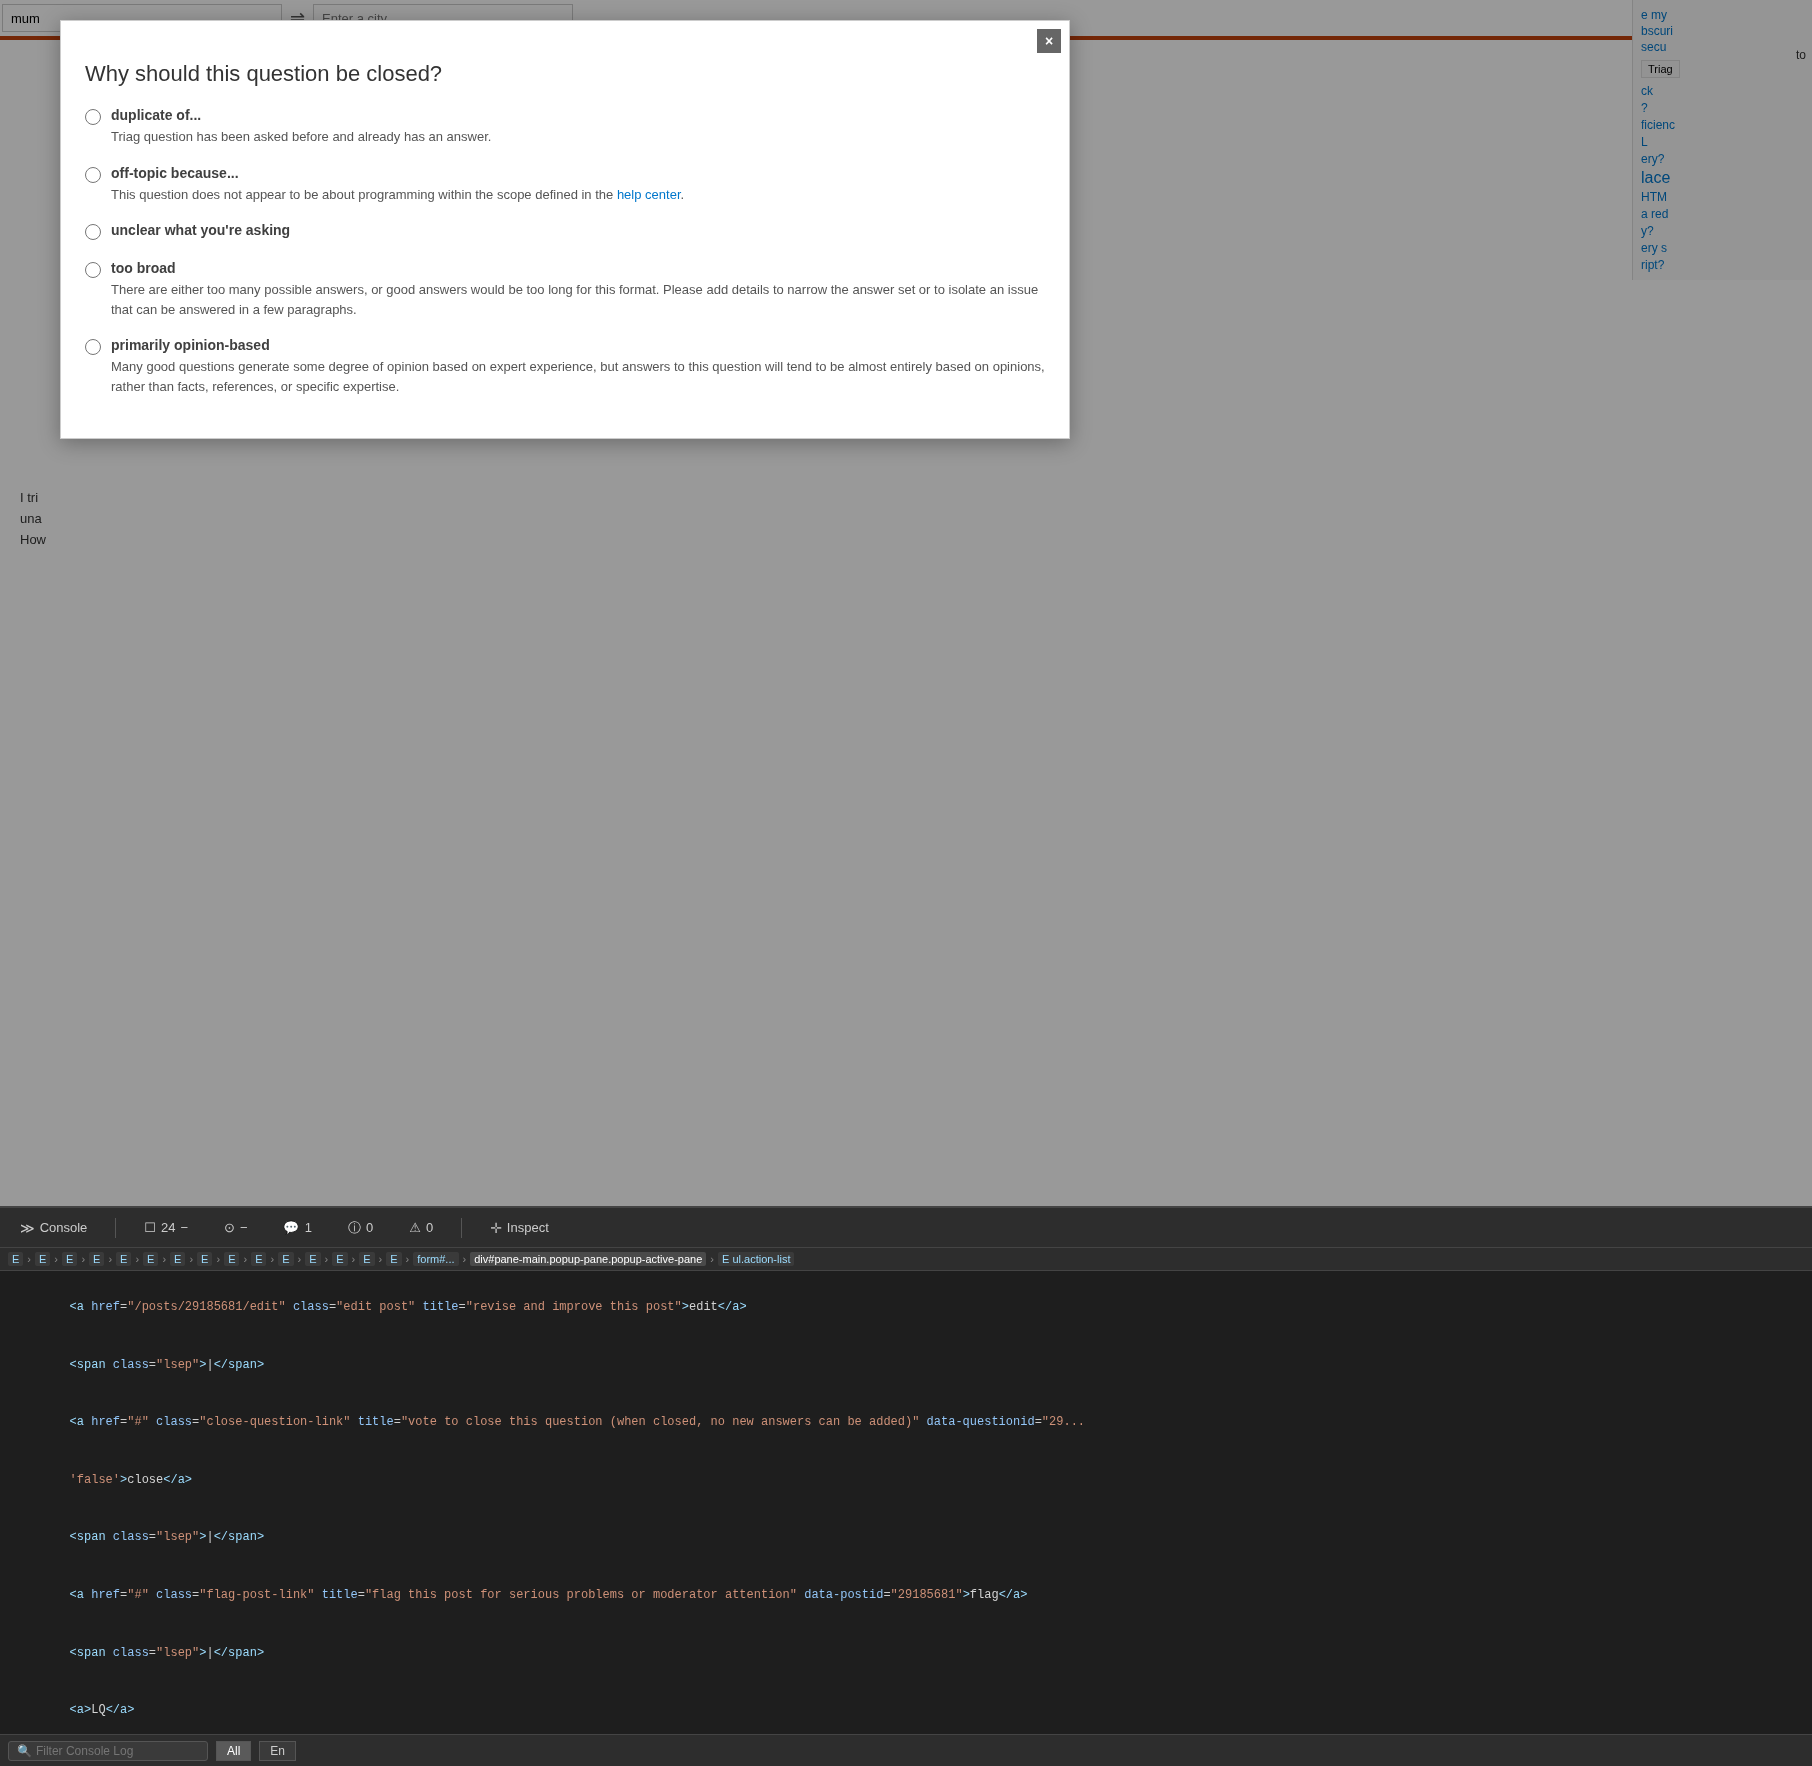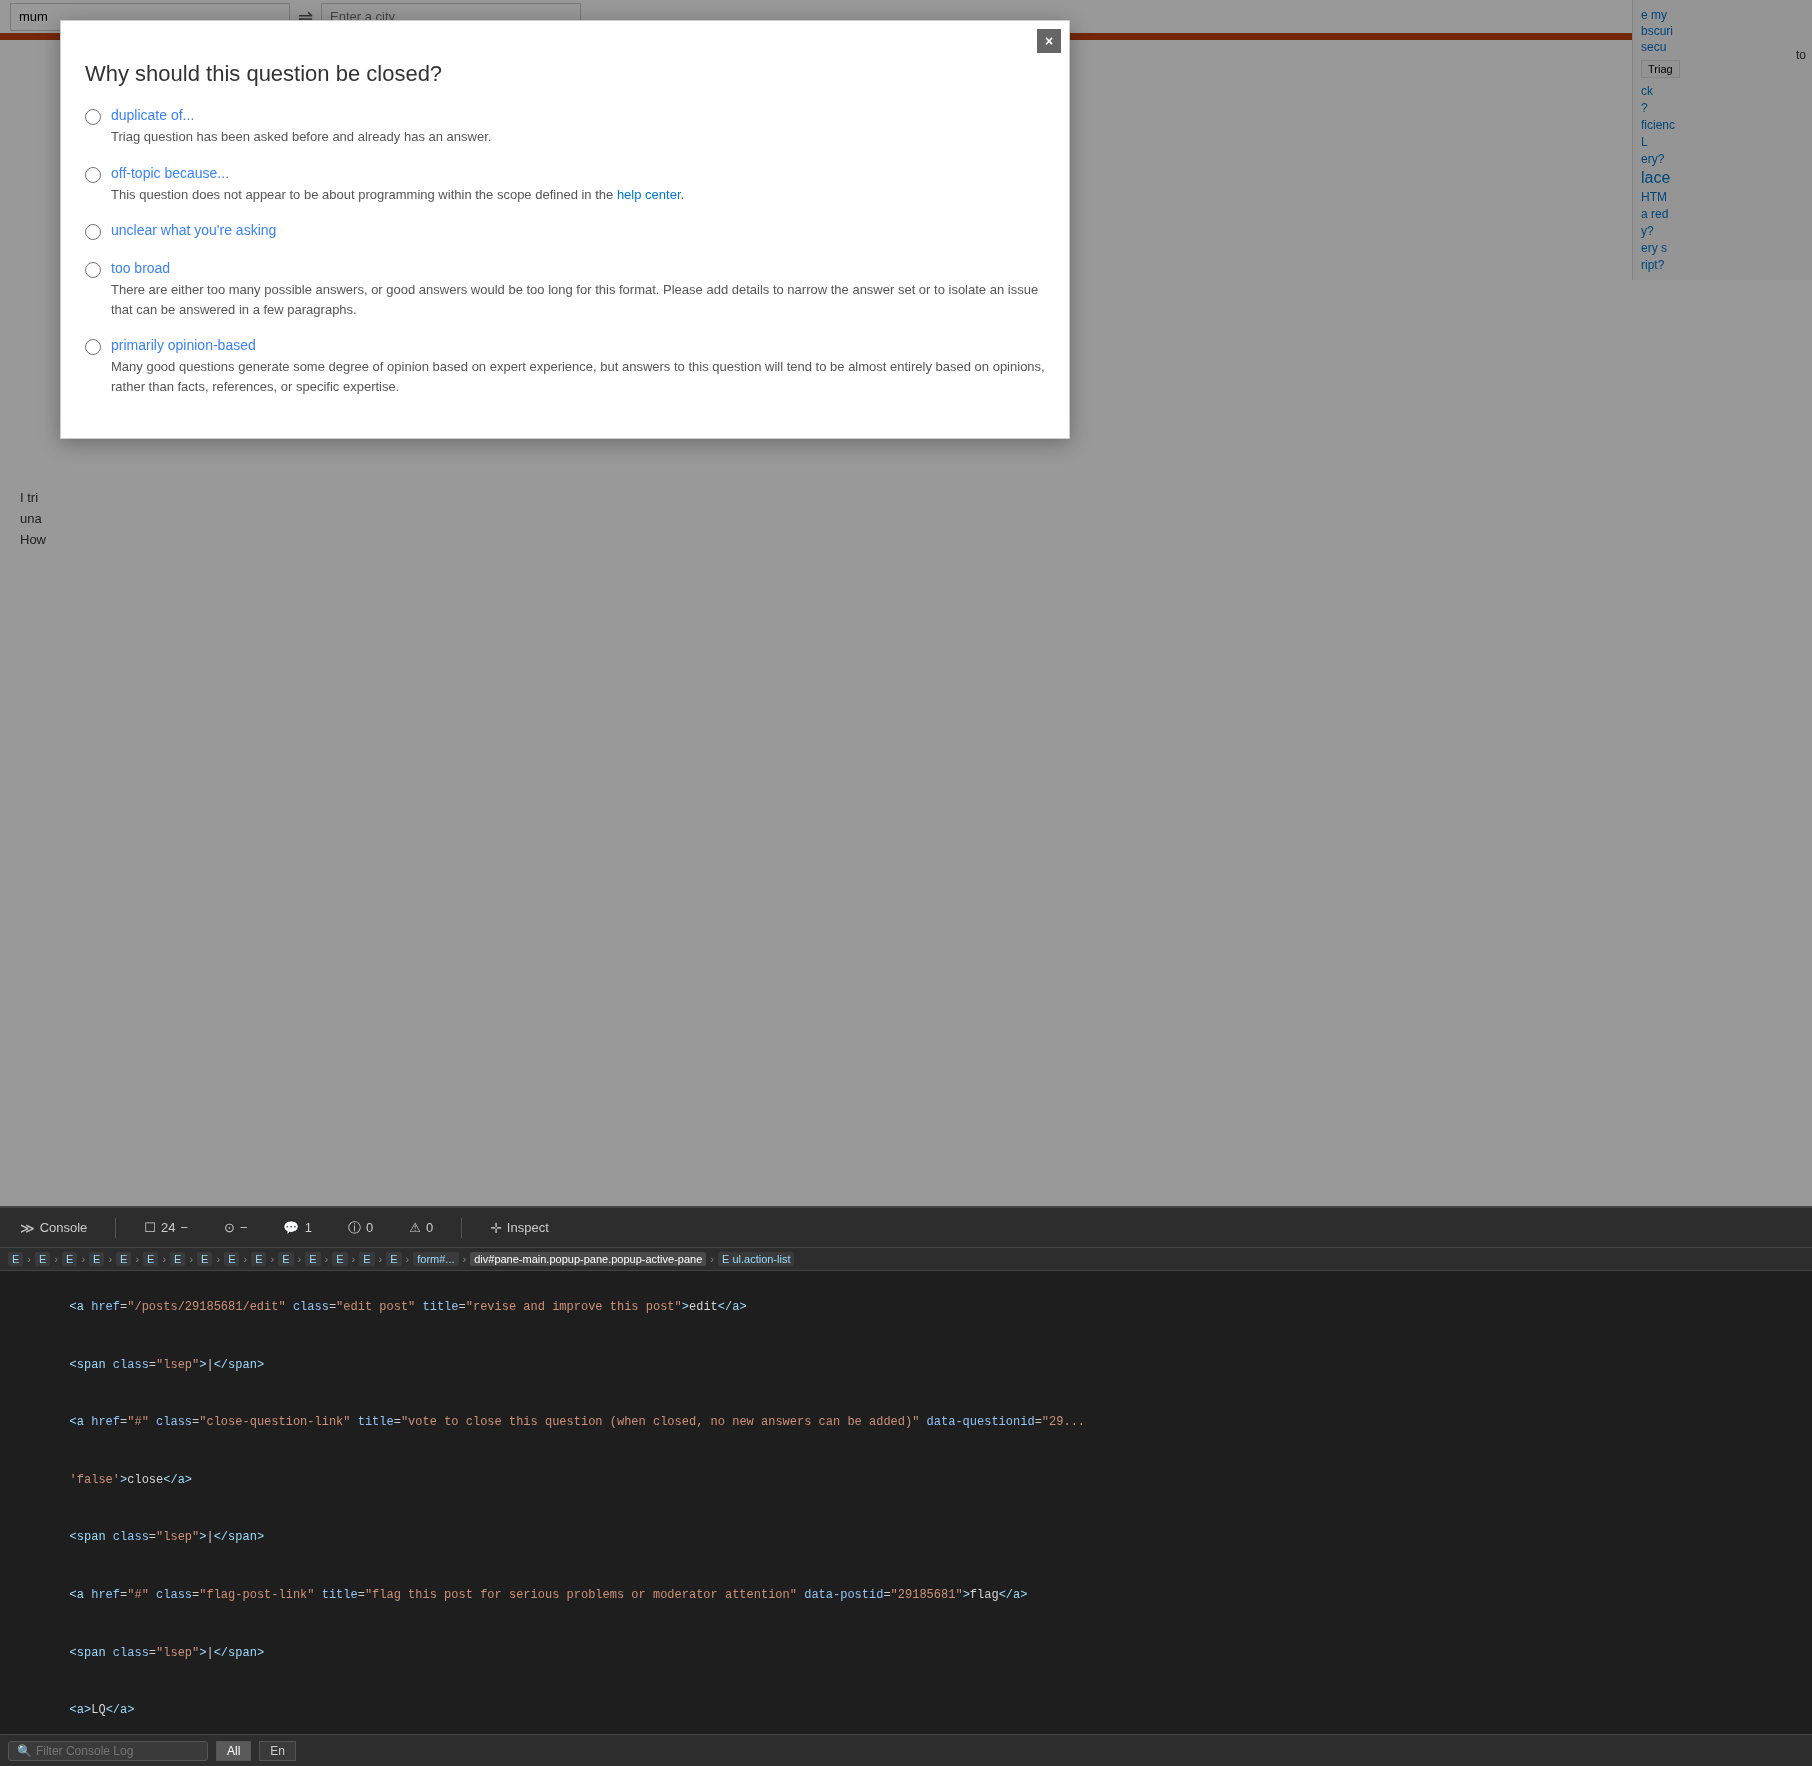--- a/index.html
+++ b/index.html
@@ -19,24 +19,24 @@
       top: 0; left: 0; right: 0; bottom: 0;
       background: #fff;
     }
 
     
     .top-bar {
       position: absolute;
       top: 0; left: 0; right: 0;
       height: 40px;
       background: #fff;
-      border-bottom: 7px solid #c2410c;
-      display: flex;
-      align-items: center;
-      padding: 0 10px;
+      border-bottom: 4px solid #c2410c;
+      display: flex;
+      align-items: center;
+      padding: 0 2px;
       gap: 8px;
     }
 
     .top-bar-input {
       border: 1px solid #ccc;
       padding: 4px 8px;
       font-size: 13px;
       height: 28px;
     }
 
@@ -130,23 +130,23 @@
       flex-shrink: 0;
       accent-color: #555;
       cursor: pointer;
     }
 
     .option-content {
       flex: 1;
     }
 
     .option-name {
-      font-weight: normal;
+      font-weight: bold;
       font-size: 14px;
-      color: #3b82f6;
+      color: #404040;
       margin-bottom: 4px;
       display: block;
     }
 
     .option-desc {
       font-size: 13px;
       color: #555;
       line-height: 1.5;
     }
 

